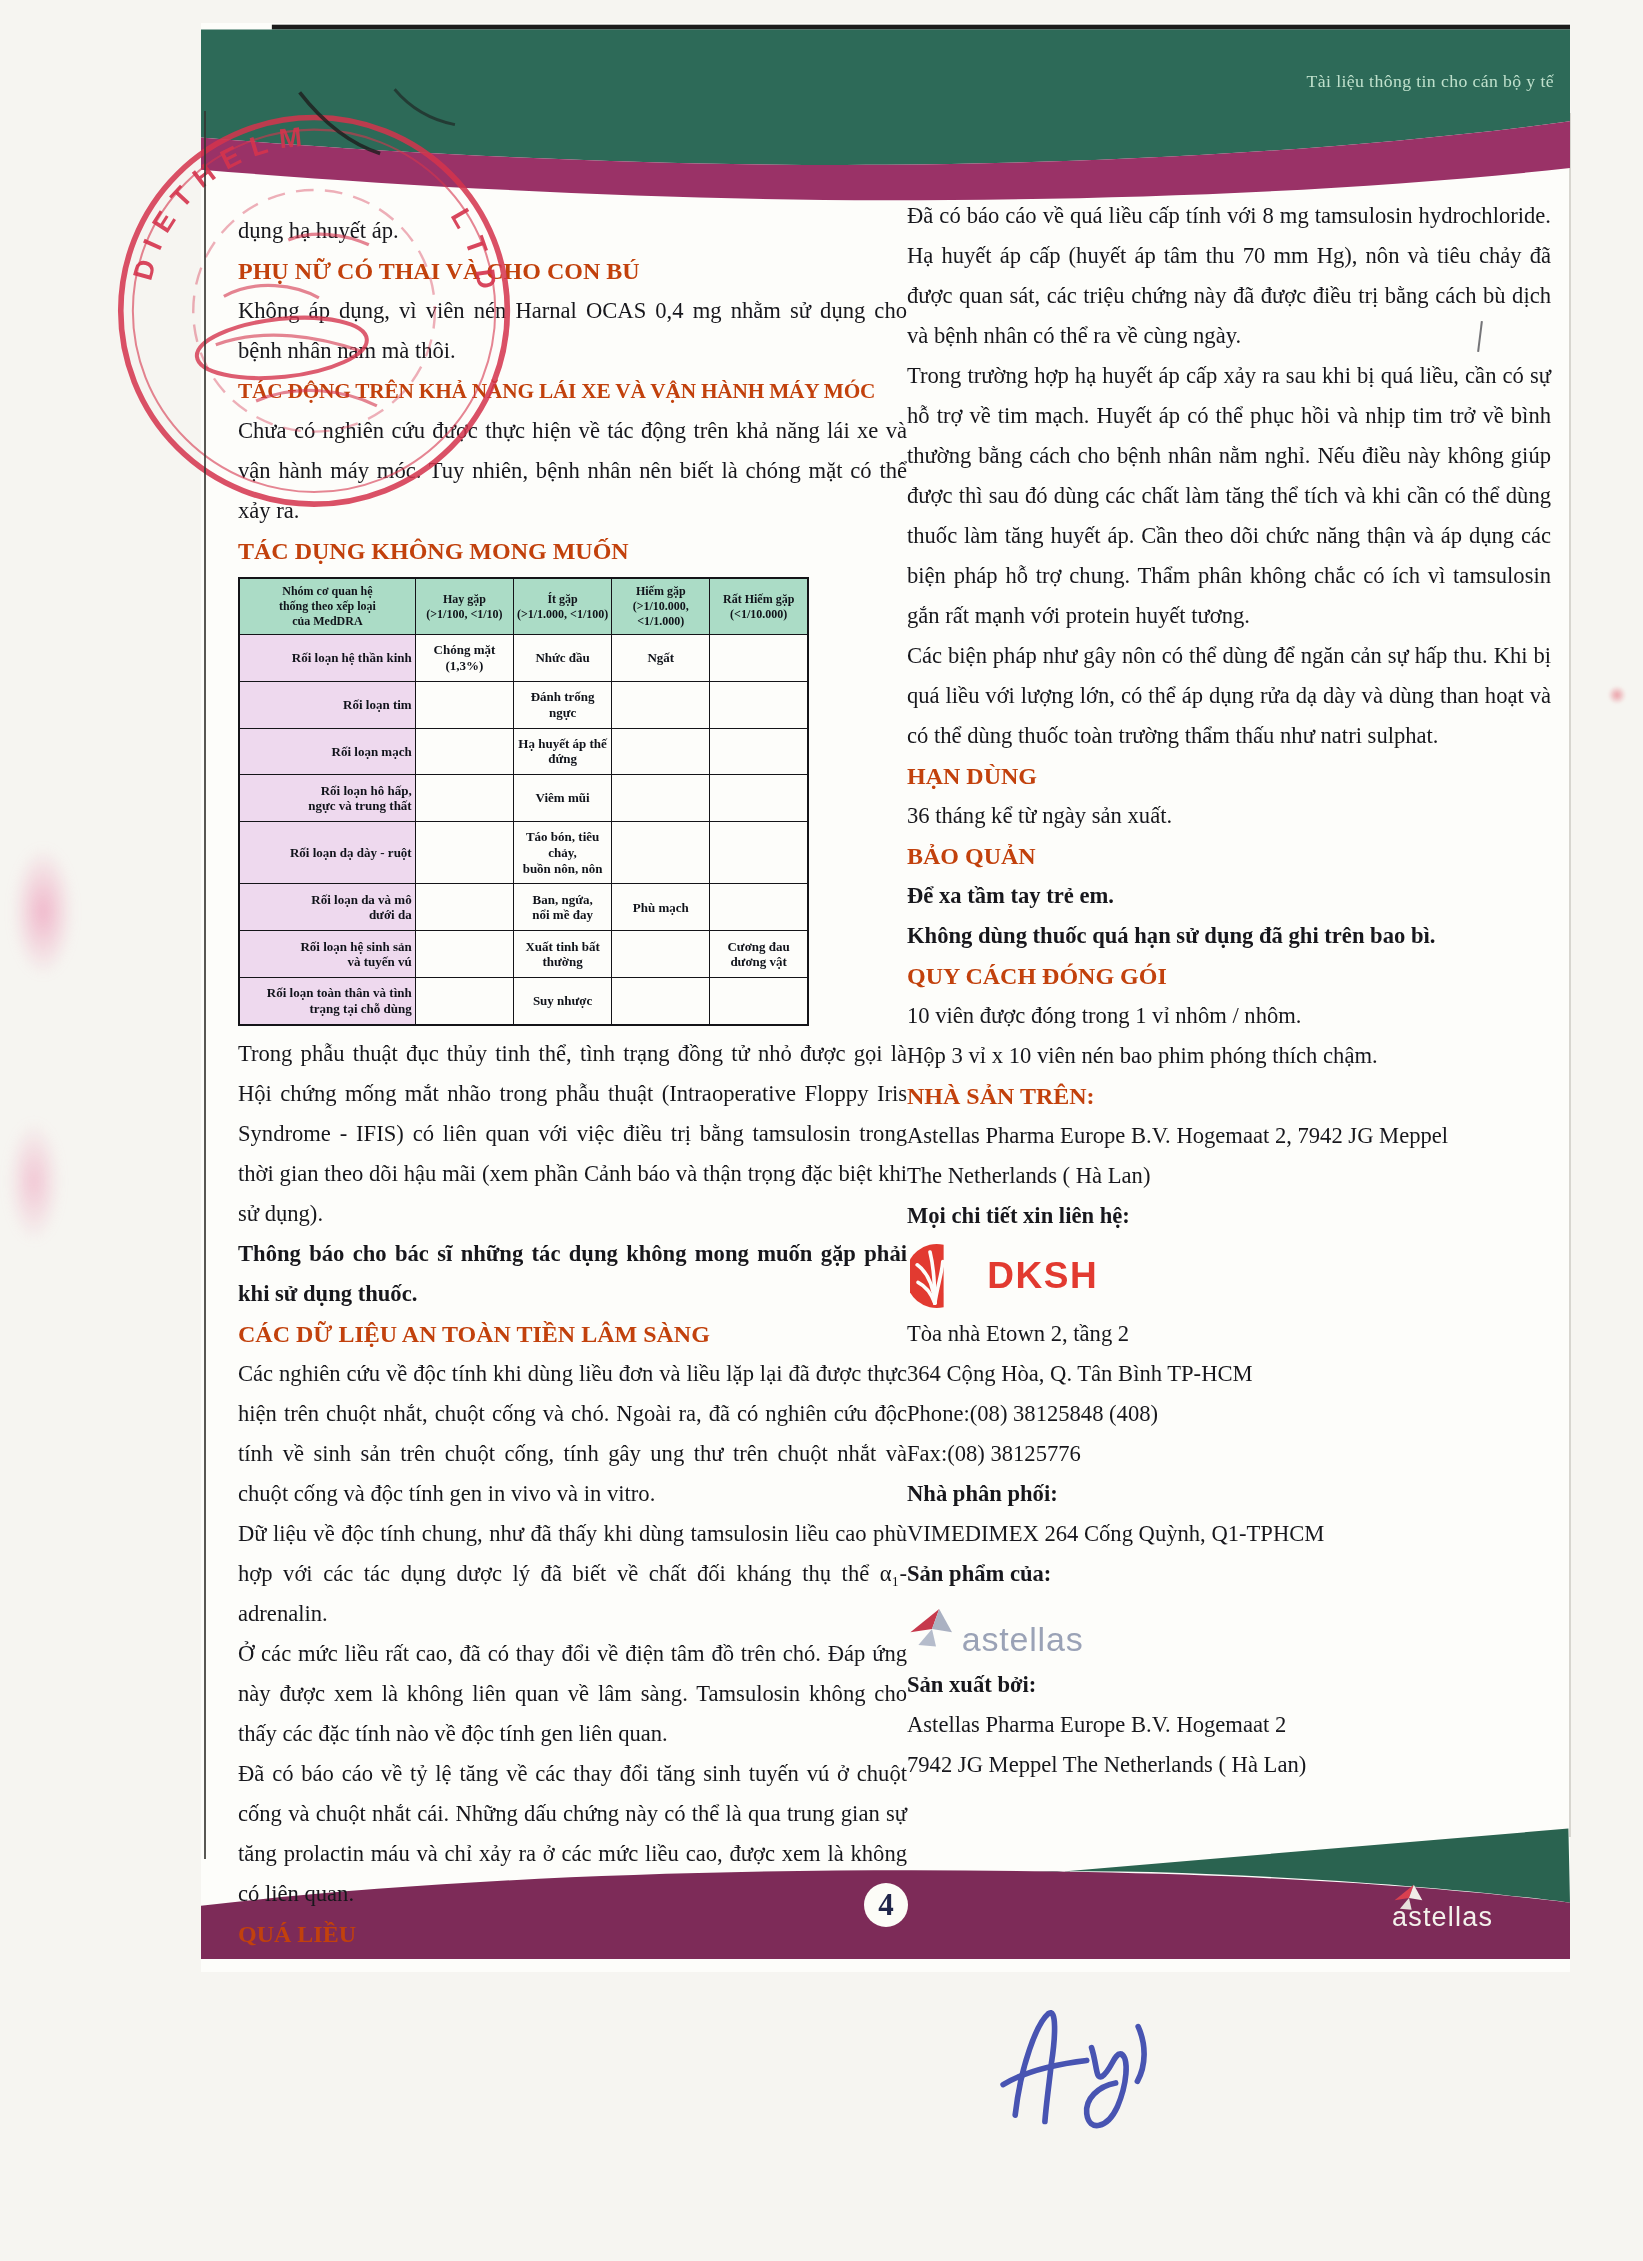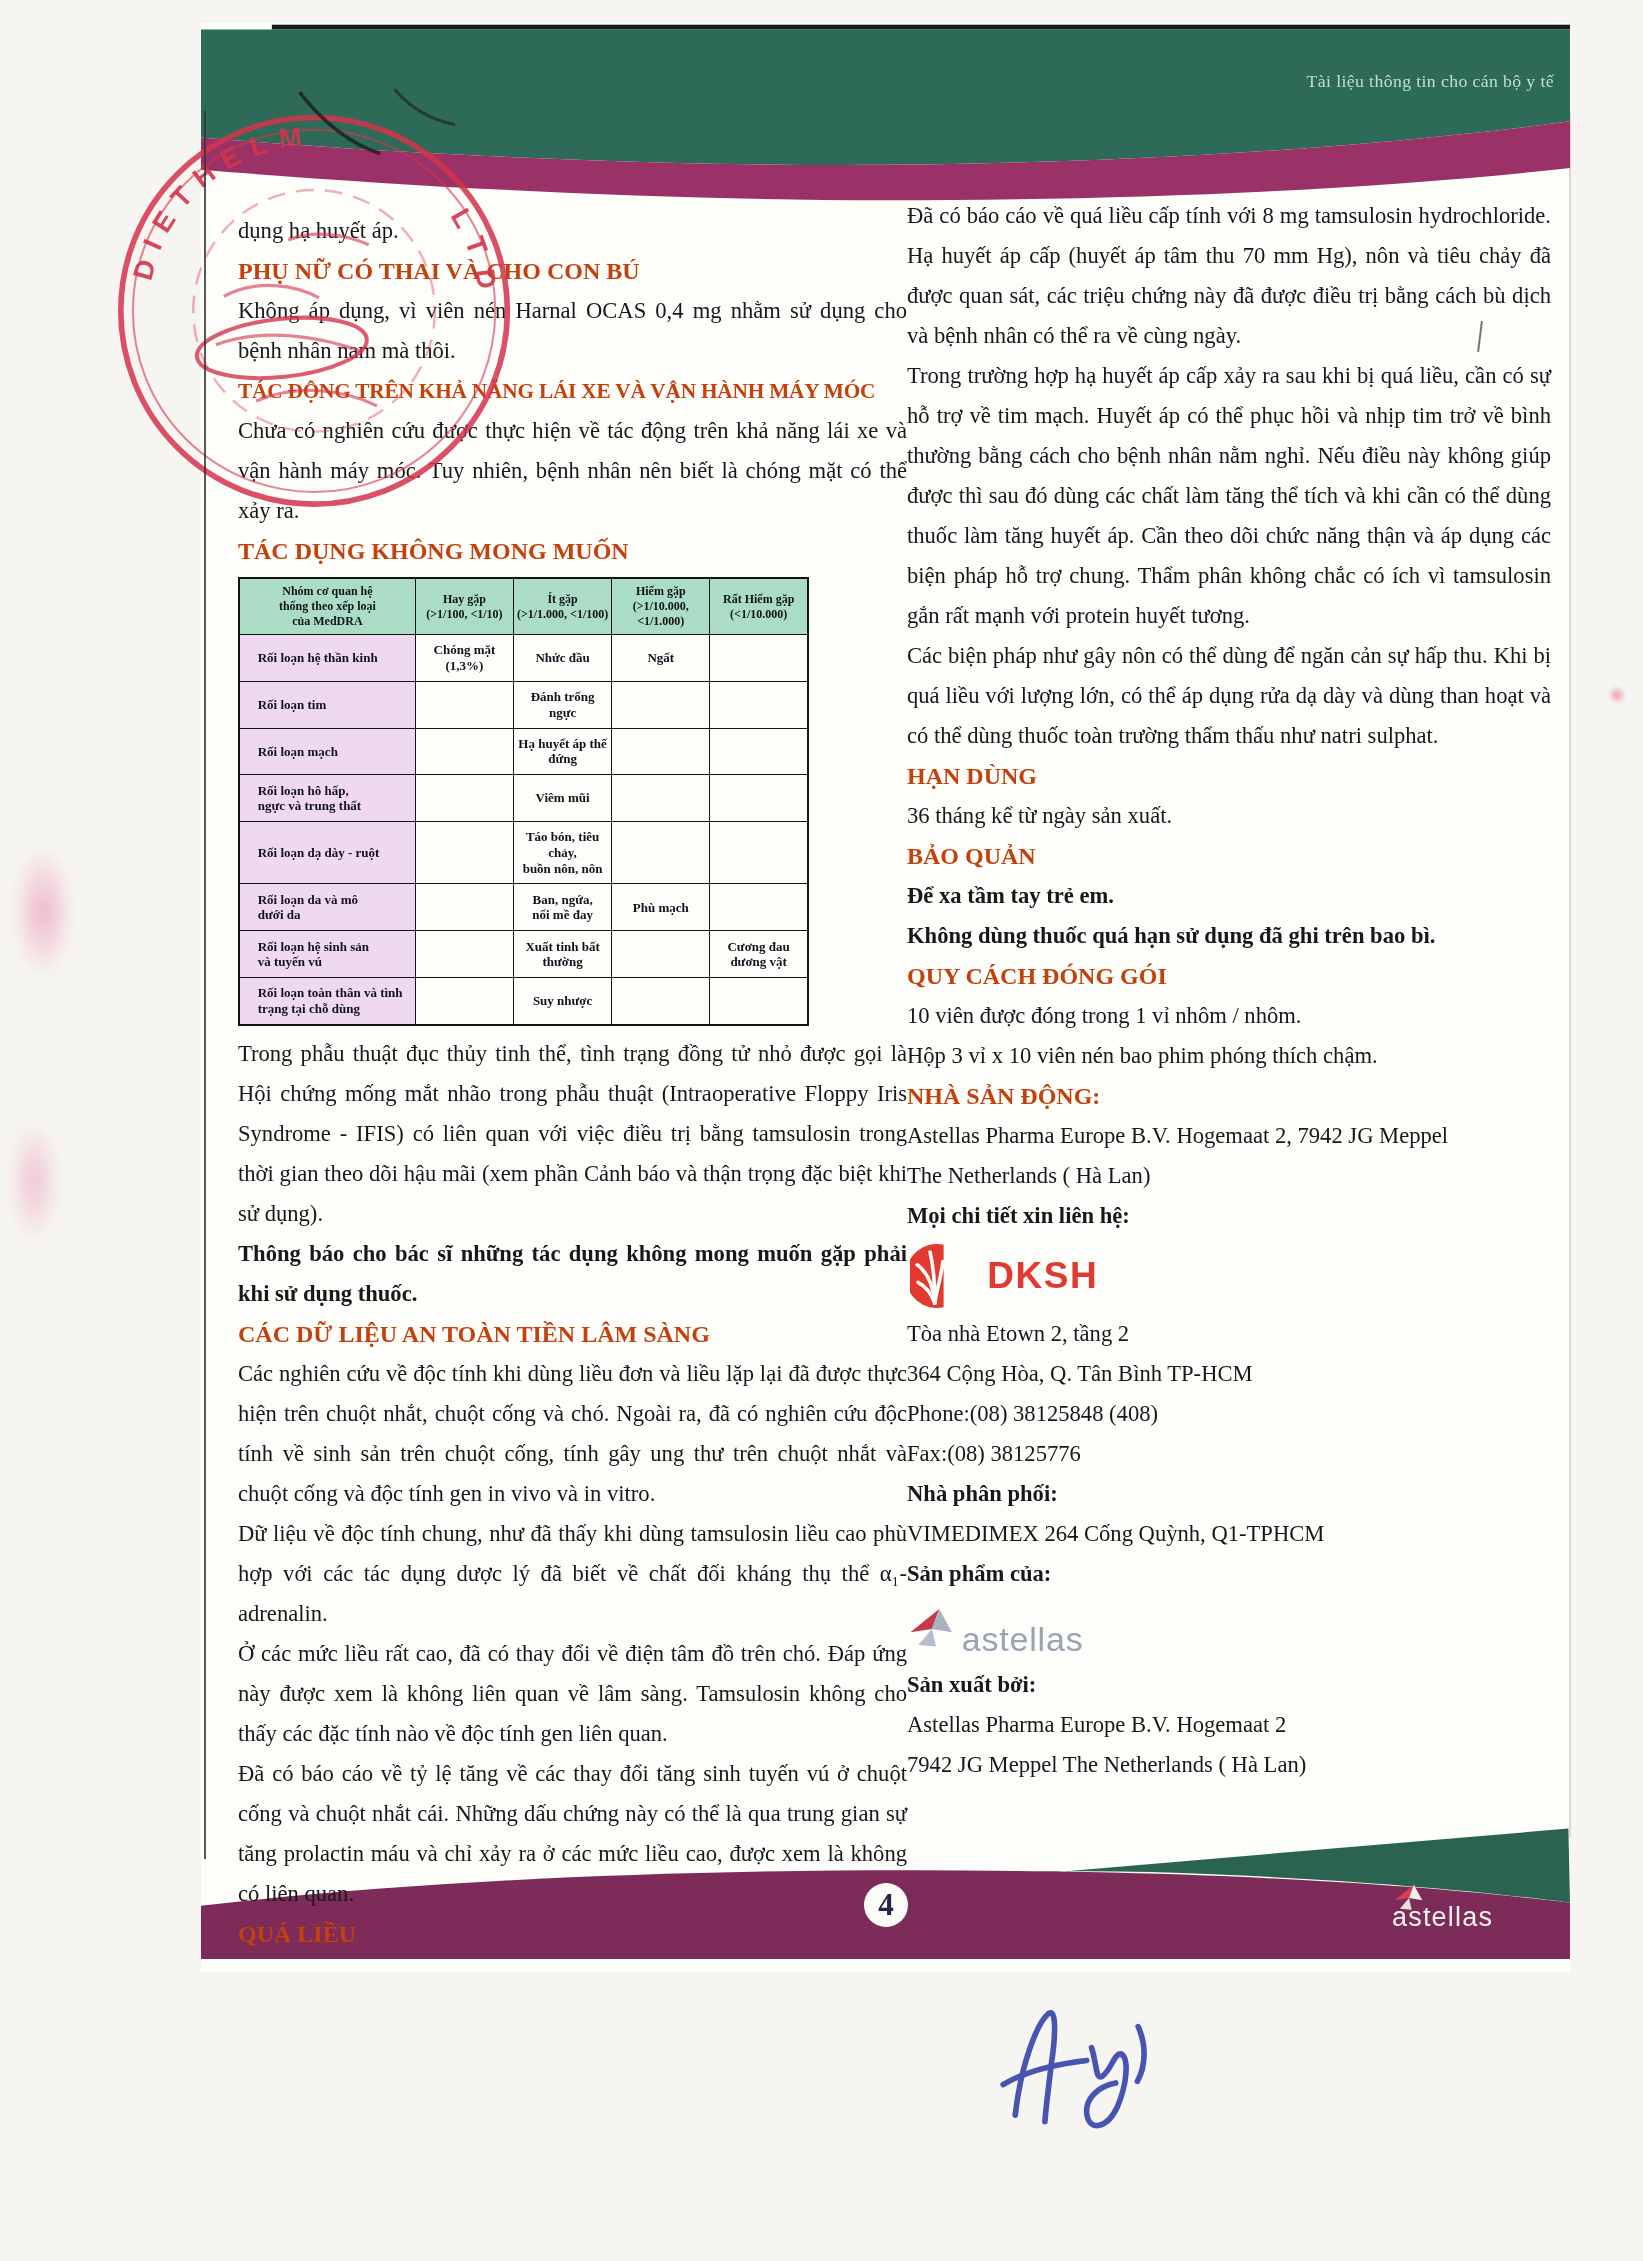--- a/index.html
+++ b/index.html
@@ -30,21 +30,21 @@
   table.adverse{border-collapse:collapse;width:571px;margin:6.4px 0 8px 0;border:2.4px solid #141418;}
   table.adverse th, table.adverse td{border:1.6px solid #141418;white-space:pre-line;}
   table.adverse th{
     background:#abdcc6;font-size:12px;line-height:1.25;font-weight:bold;
     text-align:center;padding:4.8px 2.4px;color:#10131a;
   }
   table.adverse td{
     font-size:13px;line-height:1.2;font-weight:bold;text-align:center;
     vertical-align:middle;padding:7.3px 3.2px;height:24px;color:#10131a;background:#fdfdfa;
   }
-  table.adverse td.c0{background:#eed9ee;text-align:left;padding-left:17.7px;}
+  table.adverse td.c0{background:#eed9ee;text-align:right;padding-left:17.7px;}
   table.adverse col.w0{width:31%;}
   table.adverse col.wn{width:17.25%;}
   
   .dksh{display:flex;align-items:center;gap:13px;height:73px;margin:3.2px 0 1.6px 3.2px;}
   .dksh-word{font-family:"Liberation Sans", sans-serif;font-weight:bold;font-size:37px;color:#e23a30;letter-spacing:1.6px;}
   
   .astellas-inline{display:flex;align-items:center;gap:4.8px;height:68px;margin:1.6px 0 1.6px 0;}
   .astellas-word{font-family:Liberation Sans, sans-serif;font-size:34px;color:#9aa2b6;letter-spacing:0.8px;margin-top:20px;}
   
   .footer-wrap{position:absolute;left:201px;top:1822px;width:1369px;height:150px;z-index:2;}
@@ -194,21 +194,21 @@
   <p>Trong trường hợp hạ huyết áp cấp xảy ra sau khi bị quá liều, cần có sự hỗ trợ về tim mạch. Huyết áp có thể phục hồi và nhịp tim trở về bình thường bằng cách cho bệnh nhân nằm nghỉ. Nếu điều này không giúp được thì sau đó dùng các chất làm tăng thể tích và khi cần có thể dùng thuốc làm tăng huyết áp. Cần theo dõi chức năng thận và áp dụng các biện pháp hỗ trợ chung. Thẩm phân không chắc có ích vì tamsulosin gắn rất mạnh với protein huyết tương.</p>
   <p>Các biện pháp như gây nôn có thể dùng để ngăn cản sự hấp thu. Khi bị quá liều với lượng lớn, có thể áp dụng rửa dạ dày và dùng than hoạt và có thể dùng thuốc toàn trường thẩm thấu như natri sulphat.</p>
   <h2>HẠN DÙNG</h2>
   <p class="line">36 tháng kể từ ngày sản xuất.</p>
   <h2>BẢO QUẢN</h2>
   <p class="line bold">Để xa tầm tay trẻ em.</p>
   <p class="line bold">Không dùng thuốc quá hạn sử dụng đã ghi trên bao bì.</p>
   <h2>QUY CÁCH ĐÓNG GÓI</h2>
   <p class="line">10 viên được đóng trong 1 vỉ nhôm / nhôm.</p>
   <p class="line">Hộp 3 vỉ x 10 viên nén bao phim phóng thích chậm.</p>
-  <h2>NHÀ SẢN ĐỘNG:</h2>
+  <h2>NHÀ SẢN TRÊN:</h2>
   <p class="line">Astellas Pharma Europe B.V. Hogemaat 2, 7942 JG Meppel</p>
   <p class="line">The Netherlands ( Hà Lan)</p>
   <p class="line bold">Mọi chi tiết xin liên hệ:</p>
 
   <div class="dksh">
     <svg width="64" height="68" viewBox="0 0 80 84">
       <path d="M42,3 A39,40 0 1 0 42,81 Z" fill="#e23a30"></path>
       <g stroke="#fdfdfa" stroke-width="4.5" fill="none" stroke-linecap="round">
         <path d="M31,76 C29,52 20,36 9,28"></path>
         <path d="M31,76 C31,48 29,28 25,12"></path>

